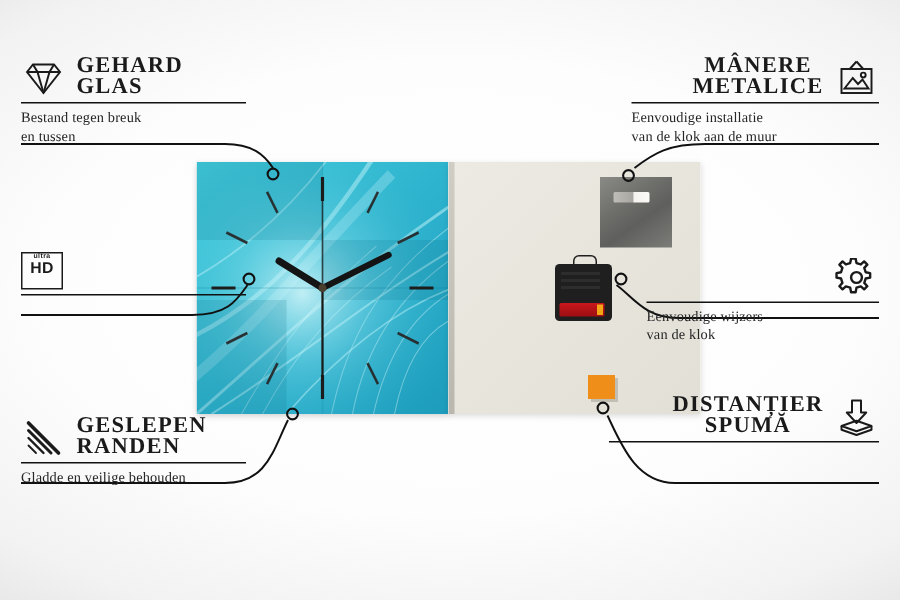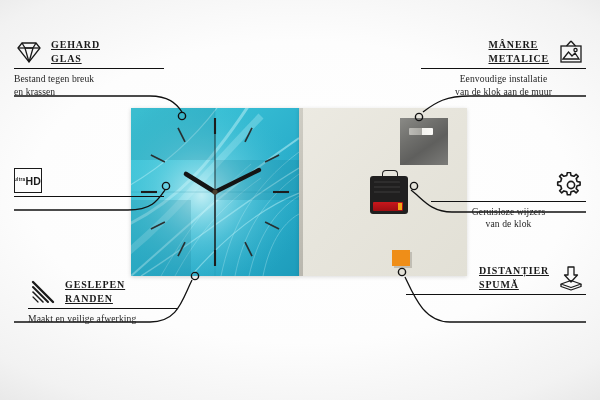--- a/index.html
+++ b/index.html
@@ -12,46 +12,45 @@
   #stage{
     position:absolute;inset:0;width:600px;height:400px;overflow:hidden;
     background:
       radial-gradient(125% 105% at 50% 48%, #ffffff 0%, #fdfdfd 36%, #f2f2f2 56%, #dcdcdc 74%, #bdbdbd 92%, #b3b3b3 100%);
   }
   .feature{position:absolute;}
   .f-head{display:flex;align-items:center;gap:7px;}
   .f-head.right{justify-content:flex-end;}
   .f-title{
     font-family:"Liberation Serif", serif;
-    font-size:10px;font-weight:700;letter-spacing:.85px;
+    font-size:15px;font-weight:700;letter-spacing:.85px;
     color:#1a1a1a;line-height:13.6px;text-transform:uppercase;
     white-space:pre-line;
-    text-decoration:underline;
-  }
-  .f-title.ralign{text-align:left;}
+  }
+  .f-title.ralign{text-align:center;}
   .rule{height:1px;background:#111;margin-top:3px;width:100%;}
   .f-desc{
     font-family:"Liberation Serif", serif;
     font-size:9.6px;color:#262626;line-height:12.4px;
     margin-top:4px;white-space:pre-line;letter-spacing:.1px;
   }
-  .f-desc.ralign{text-align:center;}
+  .f-desc.ralign{text-align:left;}
   .ico{flex:0 0 auto;display:block;}
   .hd-box{
     width:26px;height:23px;border:1.4px solid #1a1a1a;
-    display:flex;flex-direction:row;align-items:center;justify-content:flex-end;
+    display:flex;flex-direction:column;align-items:center;justify-content:flex-start;
     line-height:1;
   }
   .hd-sm{font-family:"Liberation Sans",sans-serif;font-size:4.6px;font-weight:700;letter-spacing:.3px;color:#1a1a1a;}
   .hd-lg{font-family:"Liberation Sans",sans-serif;font-size:10.5px;font-weight:700;letter-spacing:.2px;color:#1a1a1a;margin-top:.5px;}
 
   
   #feat-glass{left:14px;top:38px;width:150px;}
   #feat-print{left:14px;top:168px;width:150px;}
-  #feat-edges{left:28px;top:278px;width:150px;}
+  #feat-edges{left:14px;top:278px;width:150px;}
   #feat-handles{right:14px;top:38px;width:165px;}
   #feat-mech{right:14px;top:172px;width:155px;}
   #feat-spacer{right:14px;top:264px;width:180px;}
 
   
   #clock-panel{
     position:absolute;left:131px;top:108px;width:168px;height:168px;
     overflow:hidden;
     box-shadow:0 1px 4px rgba(0,0,0,.18);
   }
@@ -209,21 +208,21 @@
           <path d="M8 4 L11 9 L15 23"></path>
           <path d="M22 4 L19 9 L15 23"></path>
           <path d="M11 9 H19"></path>
         </g>
       </svg>
       <div class="f-title">GEHARD
 GLAS</div>
     </div>
     <div class="rule"></div>
     <div class="f-desc">Bestand tegen breuk
-en krassen</div>
+en tussen</div>
   </div>
 
   <div class="feature" id="feat-print">
     <div class="f-head">
       <div class="hd-box">
         <span class="hd-sm">ultra</span>
         <span class="hd-lg">HD</span>
       </div>
     </div>
     <div class="rule"></div>
@@ -236,21 +235,21 @@
           <line x1="5" y1="3" x2="25" y2="23" stroke-width="2.4"></line>
           <line x1="5" y1="8" x2="20" y2="23" stroke-width="2"></line>
           <line x1="5" y1="13" x2="15" y2="23" stroke-width="1.6"></line>
           <line x1="5" y1="18" x2="10" y2="23" stroke-width="1.2"></line>
         </g>
       </svg>
       <div class="f-title">GESLEPEN
 RANDEN</div>
     </div>
     <div class="rule"></div>
-    <div class="f-desc">Maakt en veilige afwerking</div>
+    <div class="f-desc">Gladde en veilige behouden</div>
   </div>
 
   <div class="feature" id="feat-handles">
     <div class="f-head right">
       <div class="f-title ralign">MÂNERE
 METALICE</div>
       <svg class="ico" width="30" height="26" viewBox="0 0 30 26">
         <g fill="none" stroke="#1a1a1a" stroke-width="1.3">
           <rect x="5" y="7" width="20" height="16"></rect>
           <path d="M15 2 L10.5 7 M15 2 L19.5 7"></path>
@@ -267,21 +266,21 @@
   <div class="feature" id="feat-mech">
     <div class="f-head right">
       <svg class="ico" width="30" height="26" viewBox="0 0 30 26">
         <g fill="none" stroke="#1a1a1a" stroke-width="1.6">
           <path d="M15 3.4 l2.9 .9 2.2-2 2.1 2.1 -2 2.2 .9 2.9 3 .6 v3 l-3 .6 -.9 2.9 2 2.2 -2.1 2.1 -2.2-2 -2.9 .9 -.6 3 h-3 l-.6-3 -2.9-.9 -2.2 2 -2.1-2.1 2-2.2 -.9-2.9 -3-.6 v-3 l3-.6 .9-2.9 -2-2.2 2.1-2.1 2.2 2 2.9-.9 .6-3 h3 z" stroke-linejoin="round"></path>
           <circle cx="15" cy="13" r="3.6"></circle>
         </g>
       </svg>
     </div>
     <div class="rule"></div>
-    <div class="f-desc ralign">Geruisloze wijzers
+    <div class="f-desc ralign">Eenvoudige wijzers
 van de klok</div>
   </div>
 
   <div class="feature" id="feat-spacer">
     <div class="f-head right">
       <div class="f-title ralign">DISTANȚIER
 SPUMĂ</div>
       <svg class="ico" width="30" height="26" viewBox="0 0 30 26">
         <g fill="none" stroke="#1a1a1a" stroke-width="1.3" stroke-linejoin="round">
           <path d="M12 2 h6 v8 h3.5 L15 17 L8.5 10 H12 Z"></path>

